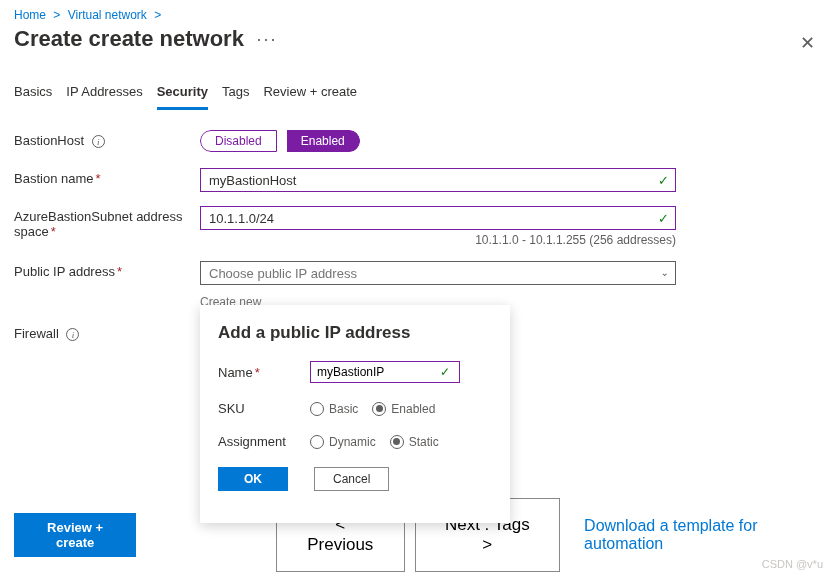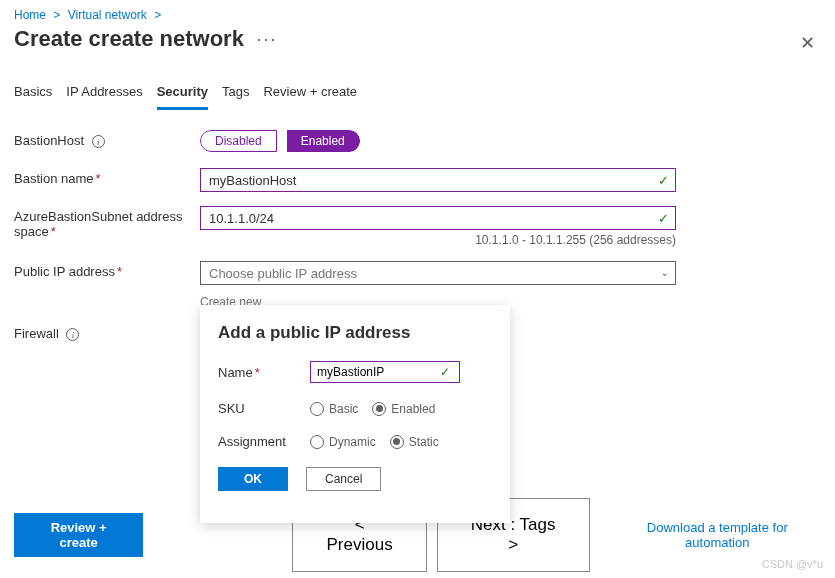--- a/index.html
+++ b/index.html
@@ -41,29 +41,29 @@
   .popover h3 { font-size: 17px; font-weight: 600; margin-bottom: 18px; color: #323130; }
   .p-row { display: flex; align-items: center; margin-bottom: 18px; }
   .p-label { width: 92px; font-size: 13px; color: #323130; }
   .p-field { flex: 1; position: relative; }
   .p-input { width: 150px; border: 1px solid #7a1da3; padding: 2px 22px 2px 6px; font-size: 12px; height: 22px; font-family: inherit; }
   .p-check { position:absolute; left: 130px; top: 4px; color:#107c10; font-size: 12px; }
   .radio-group { display: flex; gap: 14px; font-size: 12px; color: #605e5c; align-items: center; }
   .radio { display:inline-flex; width:14px; height:14px; border:1px solid #605e5c; border-radius:50%; margin-right:5px; align-items:center; justify-content:center; flex-shrink:0; }
   .radio.sel::after { content:""; width:7px; height:7px; background:#605e5c; border-radius:50%; display:block; }
   .radio-opt { display:flex; align-items:center; cursor:pointer; }
-  .p-actions { display:flex; gap:18px; margin-top: 4px; }
+  .p-actions { display:flex; gap:26px; margin-top: 4px; }
   .btn-primary { background:#0078d4; color:#fff; border:none; padding: 5px 26px; font-size:12px; font-weight:600; cursor:pointer; }
   .btn-secondary { background:#fff; color:#323130; border:1px solid #8a8886; padding: 4px 18px; font-size:12px; cursor:pointer; }
 
   .footer { position: absolute; bottom: 6px; left: 0; right: 0; padding: 0 14px; display:flex; align-items:center; gap: 10px; }
   .btn-review { background:#0078d4; color:#fff; border:none; padding: 7px 16px; font-size:13px; font-weight:600; cursor:pointer; }
   .footer-spacer { width: 130px; }
   .btn-nav { background:#fff; border:1px solid #8a8886; padding: 16px 26px; font-size:17px; cursor:pointer; }
-  .footer-link { color:#0078d4; font-size:13px; margin-left: 14px; text-decoration:none;text-align:center; }
+  .footer-link { color:#0078d4; font-size:16px; margin-left: 14px; text-decoration:none; }
   .watermark { position:absolute; right: 12px; bottom: 8px; font-size: 11px; color: #c8c6c4; }
 </style>
 </head>
 <body>
 
 <div class="breadcrumb">
   <a href="#">Home</a>
   <span class="sep">&gt;</span>
   <a href="#">Virtual network</a>
   <span class="sep">&gt;</span>

